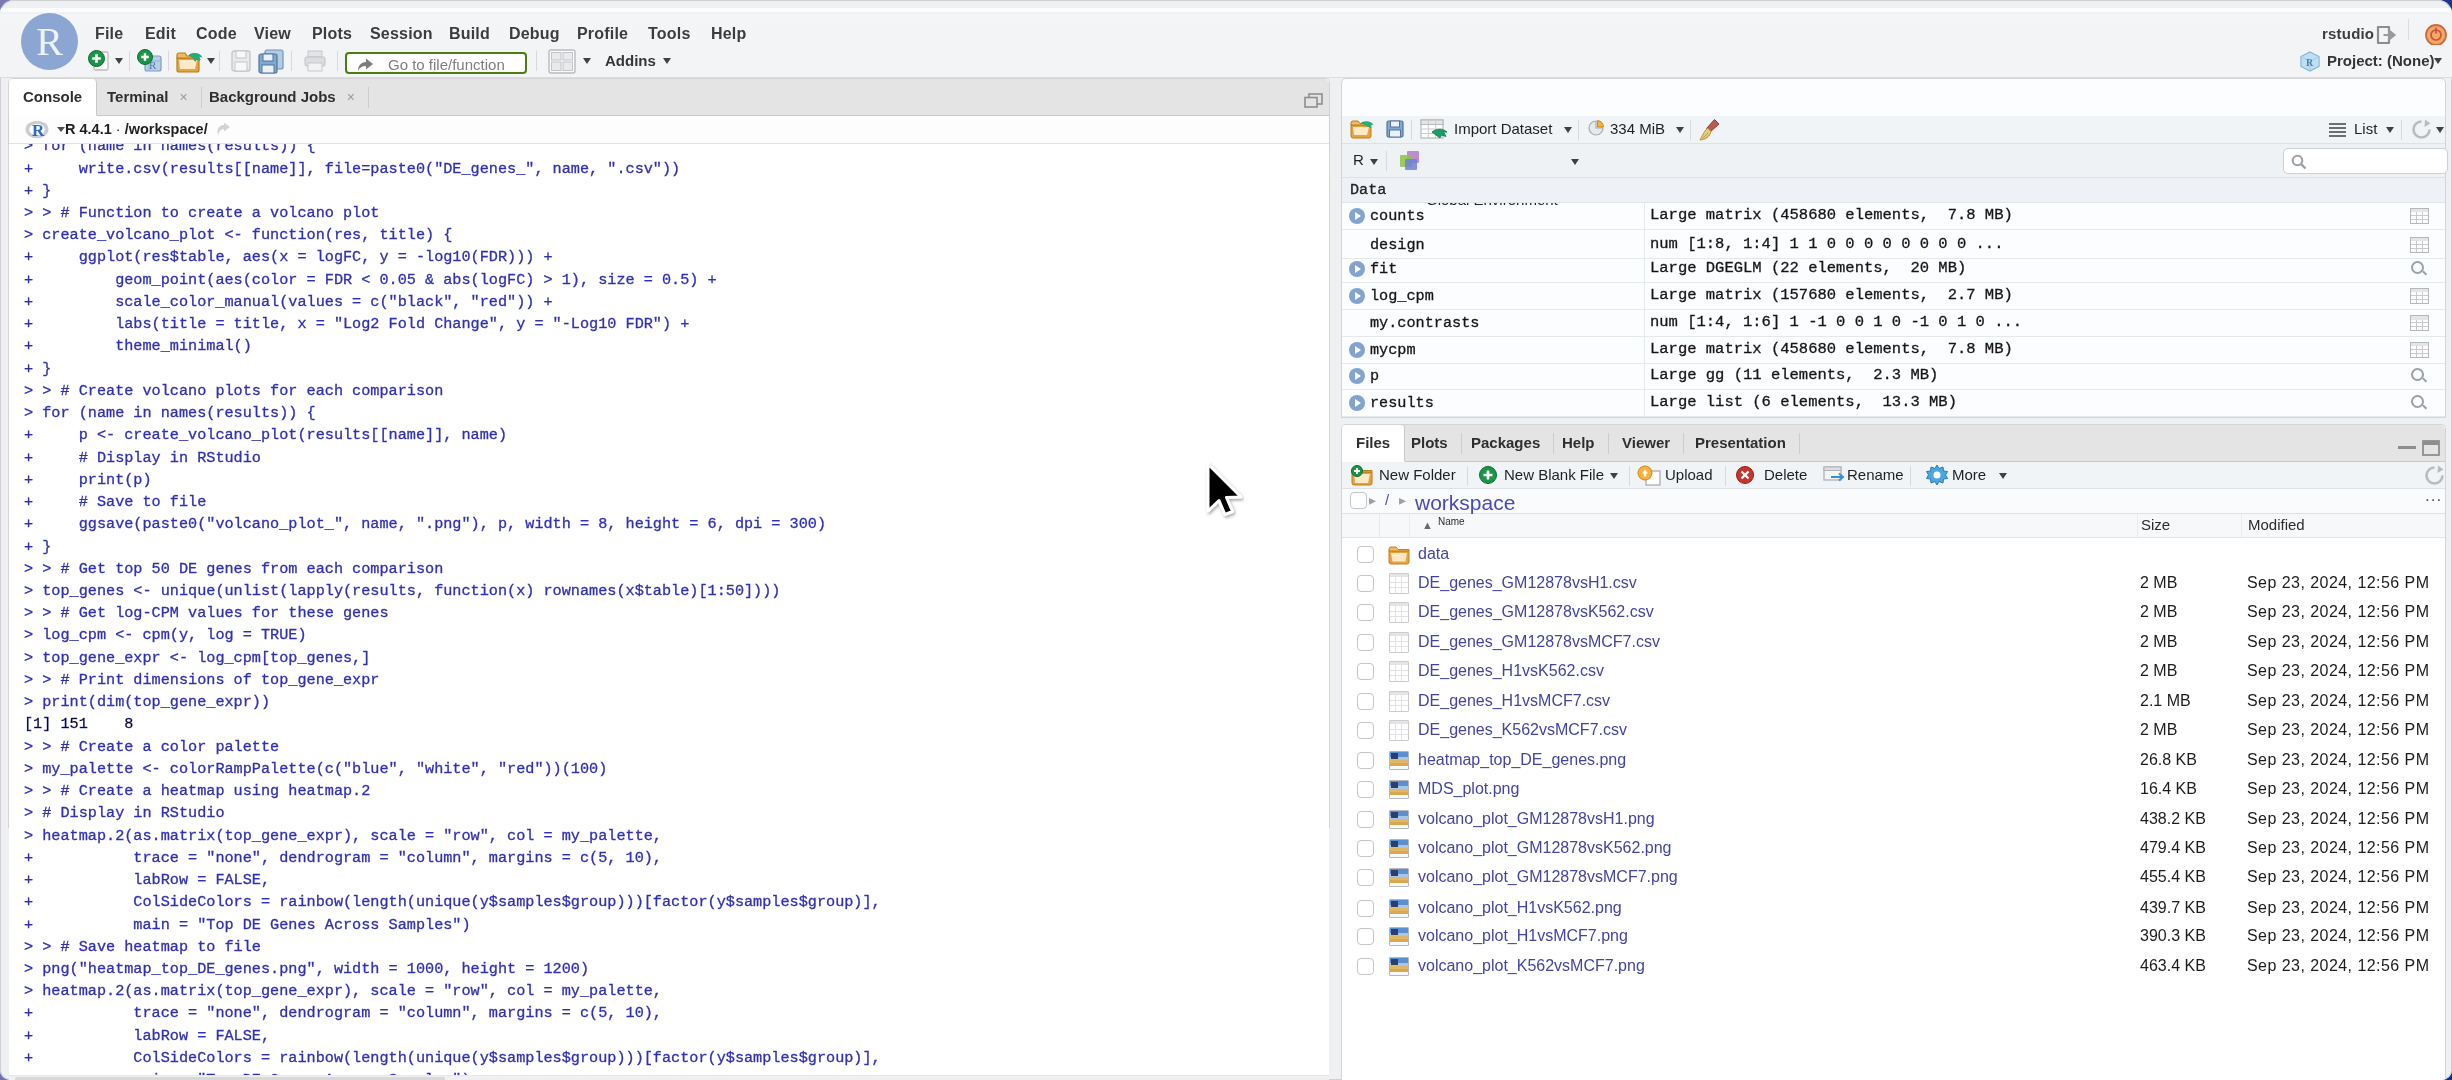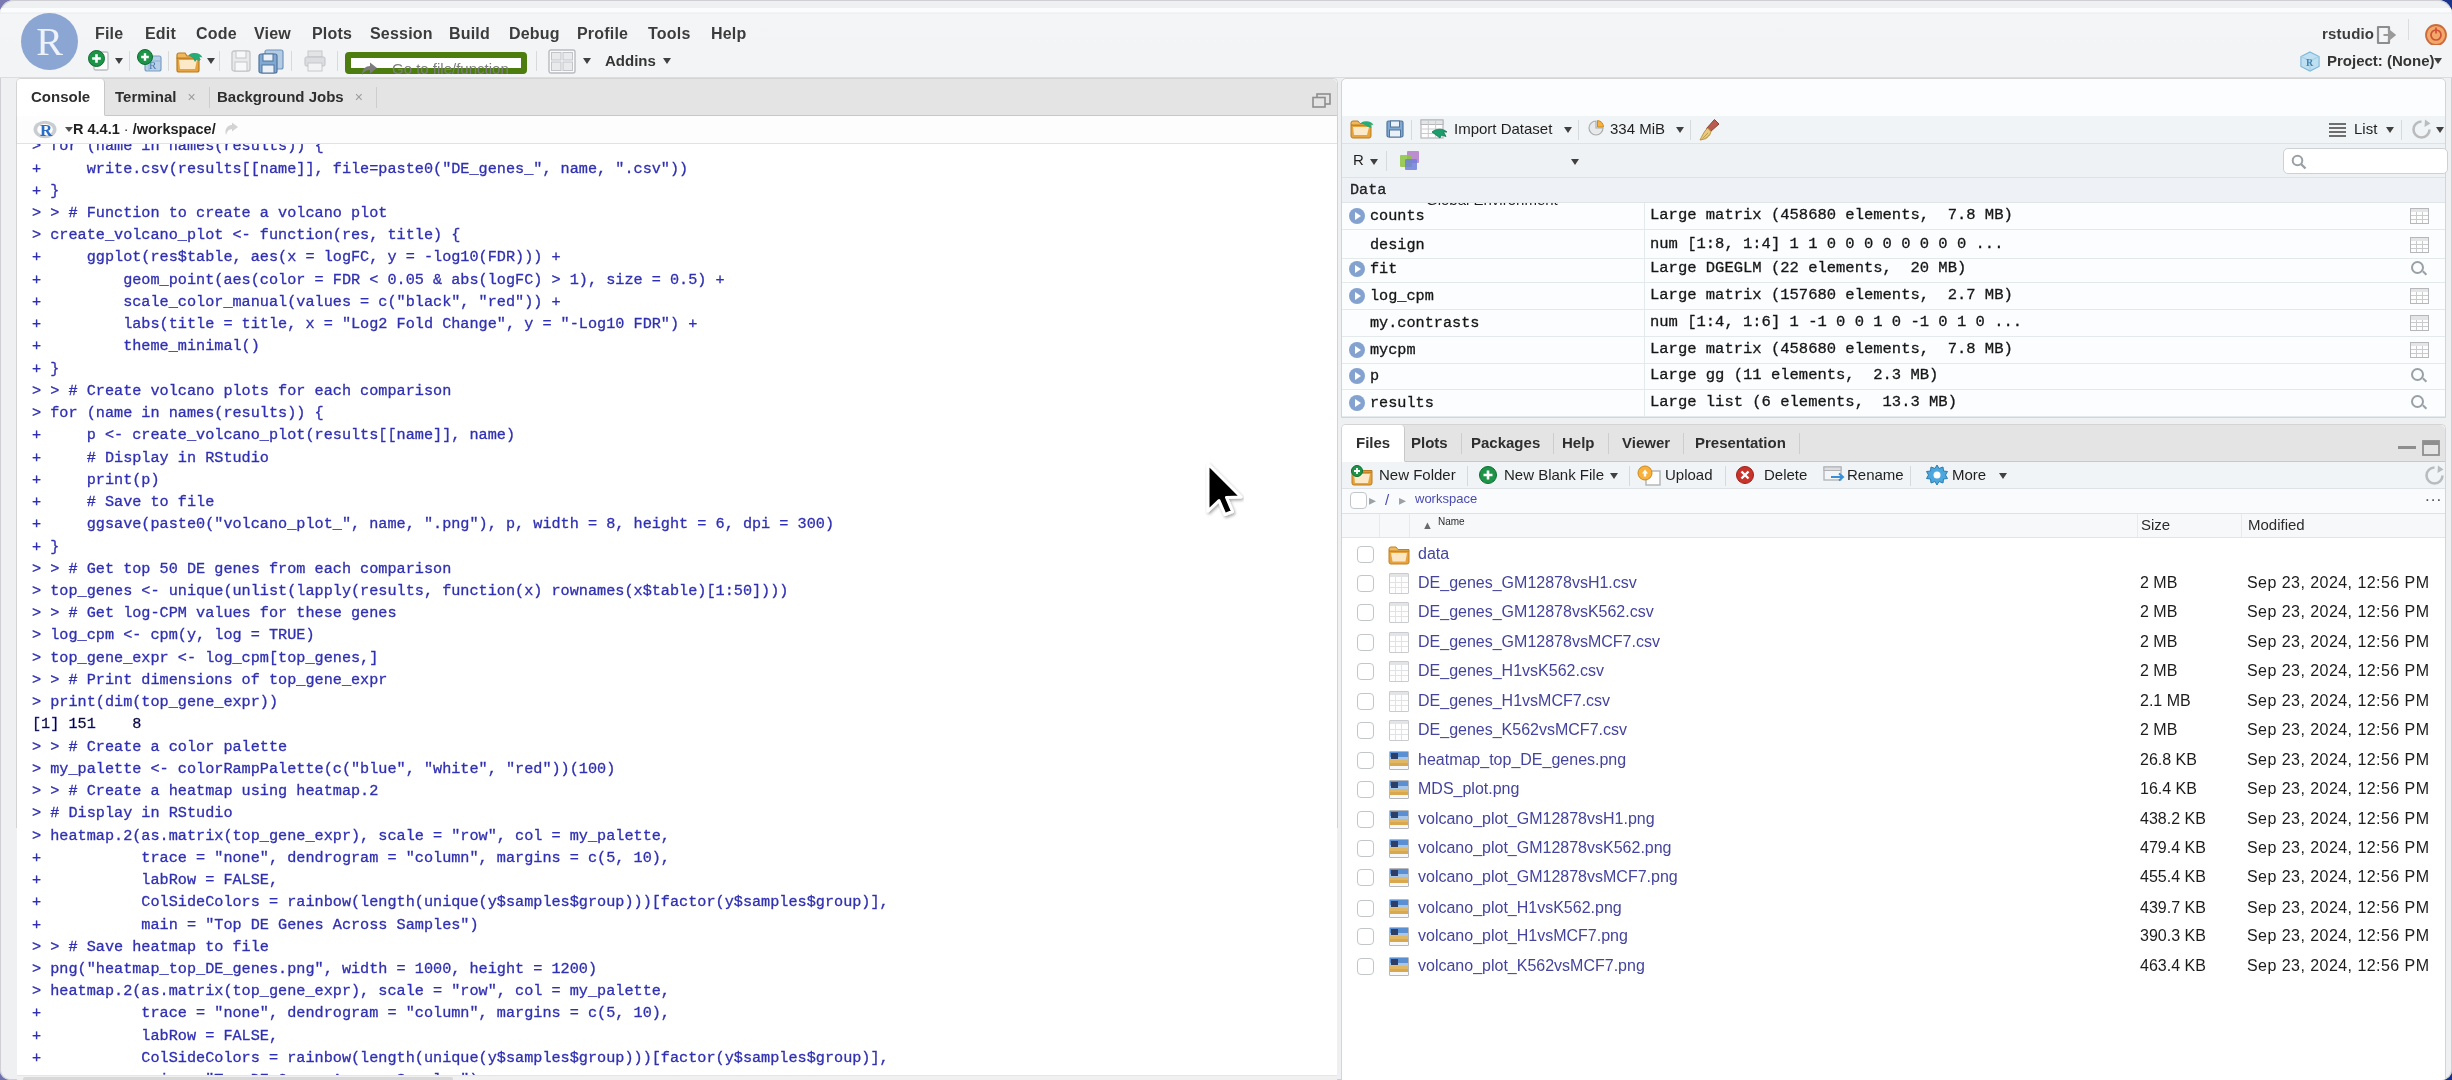--- a/index.html
+++ b/index.html
@@ -5,28 +5,28 @@
   * { margin:0; padding:0; box-sizing:border-box; }
   html,body { width:2452px; height:1080px; overflow:hidden; }
   body { background:linear-gradient(100deg,#7a79b2 0%, #4a5aa0 30%, #16308a 100%); font-family:"Liberation Sans", sans-serif; }
   #win { position:absolute; left:0; top:0; width:2452px; height:1080px; background:#eef0f2; border-radius:14px 14px 10px 10px; overflow:hidden; box-shadow:inset 0 0 0 1px #d0d0d4; }
   .abs { position:absolute; }
   
   #menubar { position:absolute; left:0; top:8px; width:100%; height:45px; background:linear-gradient(#fbfcfd 0px, #fbfcfd 4px, #e9ebed 5px, #f3f5f7 6px, #f2f4f6 100%); border-bottom:1px solid #e0e1e3; }
   .menu { position:absolute; top:17px; font-size:16px; font-weight:600; color:#3c3c3c; letter-spacing:0.2px;}
   #toolbar { position:absolute; left:0; top:45px; width:100%; height:33px; background:#f2f4f6; border-bottom:1px solid #dcdddf; }
   .tsep { position:absolute; top:6px; width:1px; height:20px; background:#d8d9da; }
-  #goto { position:absolute; left:345px; top:7px; width:182px; height:22px; background:#fff; border:6px solid #4d7c0f; border-radius:4px; color:#7e7e7e; font-size:15px; line-height:20px; }
+  #goto { position:absolute; left:345px; top:7px; width:182px; height:22px; background:#fff; border:2px solid #4d7c0f; border-radius:4px; color:#7e7e7e; font-size:15px; line-height:20px; }
   
   .tabbar { position:absolute; left:0; top:0; width:100%; height:37px; background:#e4e4e4; border-bottom:1px solid #c8c8c8; border-radius:5px 5px 0 0;}
   .tab { position:absolute; top:0px; height:37px; font-size:15px; font-weight:600; color:#2e2e2e; line-height:36px; padding:0 14px; }
   .tab.active { background:#ffffff; border-right:1px solid #c8c8c8; border-bottom:1px solid #fff; border-radius:4px 4px 0 0; }
   .tabx { color:#9b9b9b; font-weight:400; font-size:14px; margin-left:7px;}
   .tab:not(.active)::after { content:""; position:absolute; right:0; top:8px; width:1px; height:21px; background:#cdcdcd; }
-  #leftpane { position:absolute; left:8px; top:78px; width:1322px; height:750px; background:#ffffff; border:1px solid #d4d4d4; border-bottom:none; border-radius:5px 5px 0 0;margin-left:8px;}
+  #leftpane { position:absolute; left:8px; top:78px; width:1322px; height:750px; background:#ffffff; border:1px solid #d4d4d4; border-bottom:none; border-radius:5px 5px 0 0;}
   #rrow { position:absolute; left:0; top:37px; width:100%; height:28px; background:#fdfdfd; border-bottom:1px solid #e2e2e2; box-shadow:0 1px 2px rgba(0,0,0,0.05);}
   #console { position:absolute; left:0; top:65px; width:100%; height:937px; background:#fff; overflow:hidden; }
   #console pre { position:absolute; left:15px; top:-8.7px; font-family:"Liberation Mono", monospace; font-size:15.2px; line-height:22.24px; color:#3030b2; -webkit-text-stroke:0.3px #3030b2; }
   #console pre b { font-weight:400; color:#000; }
   #rightcol { position:absolute; left:1341px; top:78px; width:1105px; height:1002px; }
   #envpane { position:absolute; left:0; top:0; width:100%; height:340px; background:#fbfdfe; border:1px solid #d4d4d4; border-radius:5px 5px 0 0;}
   #filespane { position:absolute; left:0; top:346px; width:100%; height:656px; background:#ffffff; border:1px solid #d4d4d4; border-bottom:none; border-radius:5px 5px 0 0;}
   .toolrow { position:absolute; left:0; width:100%; background:#f1f4f6; border-bottom:1px solid #dfe2e4; }
   .tlabel { font-size:15px; color:#1f1f1f; }
   .mono { font-family:"Liberation Mono", monospace; }
@@ -403,21 +403,21 @@
         <svg class="abs" style="left:1082px; top:3px" width="21" height="21" viewBox="0 0 21 21">
             <path d="M10.5 2.5 a8 8 0 1 0 8 8" fill="none" stroke="#b9bbbd" stroke-width="2.6"></path>
             <path d="M14 0.5 L19.5 4.5 L13.5 8 z" fill="#b9bbbd"></path>
           </svg>
       </div>
       <div class="toolrow" style="top:64px; height:25px; background:#fafbfc;">
         <span class="chk" style="left:8px; top:3px;"></span>
         <span class="abs" style="left:27px; top:3px; color:#9aa0a5; font-size:14px;">▸</span>
         <span class="abs" style="left:43px; top:2px; color:#4a4ab4; font-size:15px;">/</span>
         <span class="abs" style="left:57px; top:3px; color:#9aa0a5; font-size:14px;">▸</span>
-        <span class="abs" style="left:73px; top:2px; color:#4a4ab4; font-size:13px;">workspace</span>
+        <span class="abs" style="left:73px; top:2px; color:#4a4ab4; font-size:21px;">workspace</span>
         <span class="abs" style="left:1083px; top:-3px; color:#555; font-size:17px; letter-spacing:1px;">...</span>
       </div>
       <div class="abs" style="left:0; top:89px; width:100%; height:24px; background:#f7f8f9; border-bottom:1px solid #e2e4e6;">
         <div class="abs" style="left:37px; top:0; width:1px; height:100%; background:#e8eaec;"></div>
         <div class="abs" style="left:67px; top:0; width:1px; height:100%; background:#e8eaec;"></div>
         <div class="abs" style="left:795px; top:0; width:1px; height:100%; background:#e8eaec;"></div>
         <div class="abs" style="left:899px; top:0; width:1px; height:100%; background:#e8eaec;"></div>
         <span class="abs" style="left:80px; top:5px; color:#6a6a6a; font-size:11px;">▲</span>
         <span class="abs" style="left:96px; top:2px; color:#2c2c2c; font-size:10px;">Name</span>
         <span class="abs" style="left:799px; top:2px; color:#2c2c2c; font-size:15px;">Size</span>

